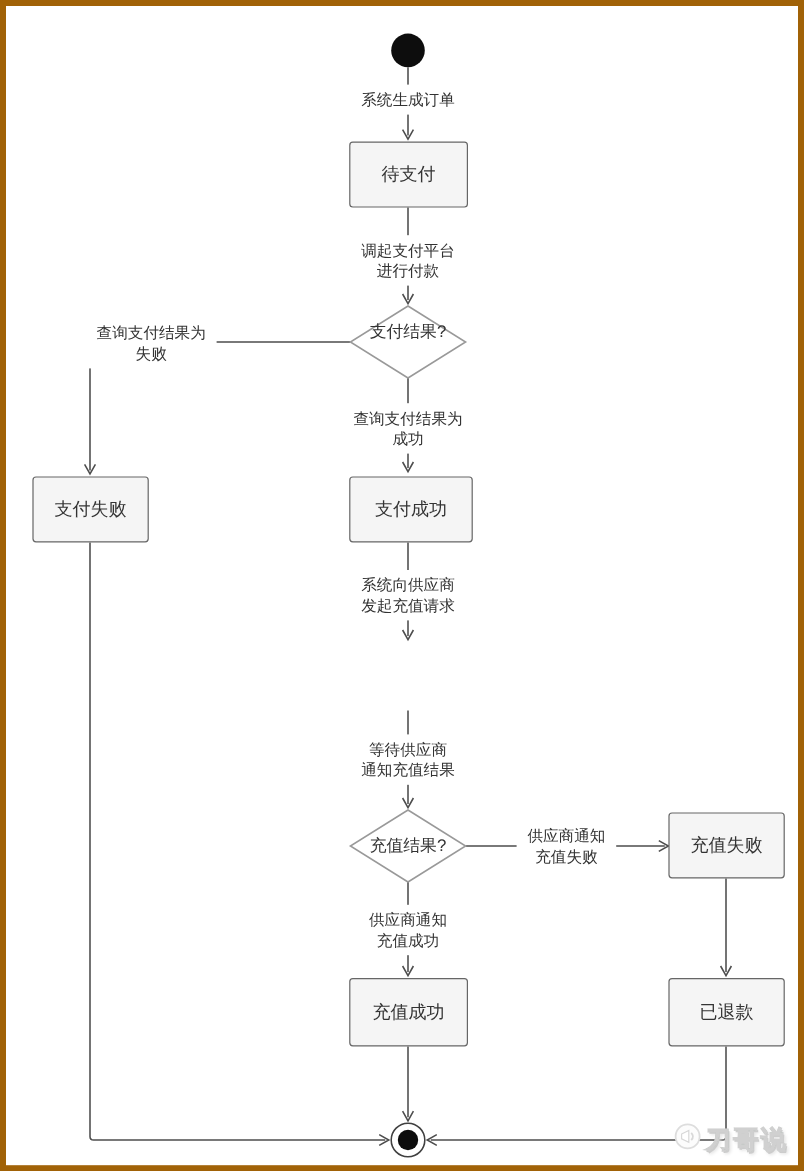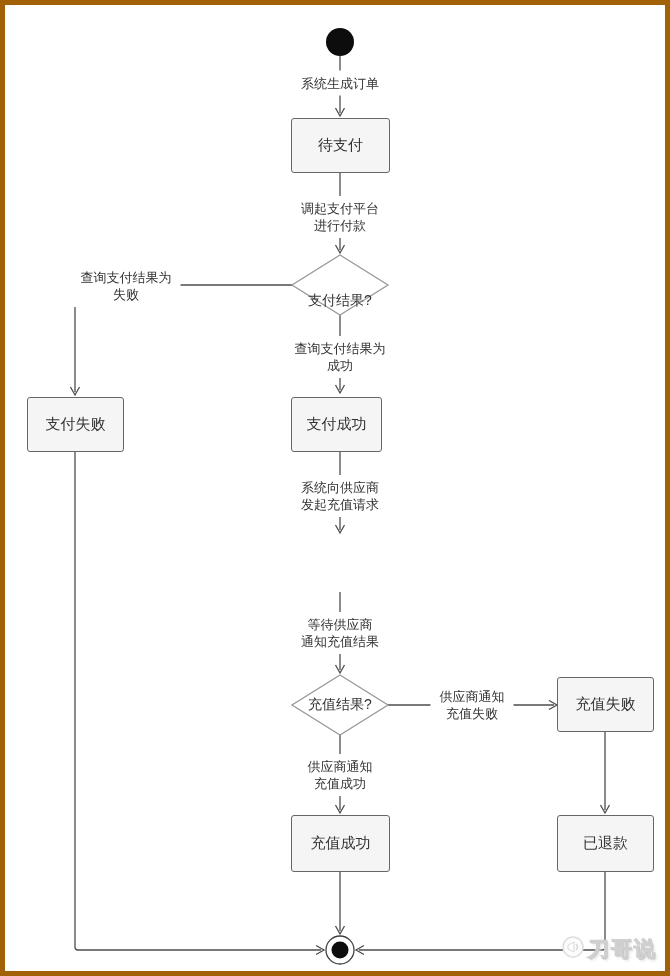--- a/index.html
+++ b/index.html
@@ -171,26 +171,26 @@
 发起充值请求</div>
   <div class="edge-label" style="left:335px; top:628px;">等待供应商
 通知充值结果</div>
   <div class="edge-label" style="left:467px; top:700px;">供应商通知
 充值失败</div>
   <div class="edge-label" style="left:335px; top:770px;">供应商通知
 充值成功</div>
 
   <div class="state-box" style="left:286px; top:113px; width:99px; height:55px;">待支付</div>
   <div class="state-box" style="left:22px; top:392px; width:97px; height:55px;">支付失败</div>
-  <div class="state-box" style="left:286px; top:392px; width:91px; height:55px;">支付成功</div>
+  <div class="state-box" style="left:286px; top:392px; width:103px; height:55px;">支付成功</div>
   <div class="state-box" style="left:552px; top:672px; width:97px; height:55px;">充值失败</div>
   <div class="state-box" style="left:286px; top:810px; width:99px; height:57px;">充值成功</div>
   <div class="state-box" style="left:552px; top:810px; width:97px; height:57px;">已退款</div>
 
-  <div class="decision-label" style="left:335px; top:296px;">支付结果?</div>
+  <div class="decision-label" style="left:335px; top:272px;">支付结果?</div>
   <div class="decision-label" style="left:335px; top:700px;">充值结果?</div>
 
   <div class="watermark">
     <span>
       <svg width="24" height="24" viewBox="0 0 24 24">
         <circle cx="12" cy="12" r="10" fill="#fcfcfc" stroke="#dddddd" stroke-width="1.5"></circle>
         <path d="M7 10 L13 7 L13 17 L7 14 Z" fill="#ffffff" stroke="#d8d8d8" stroke-width="1"></path>
         <path d="M15 9 Q18 12 15 15" fill="none" stroke="#d8d8d8" stroke-width="1.5"></path>
       </svg>
     </span>

